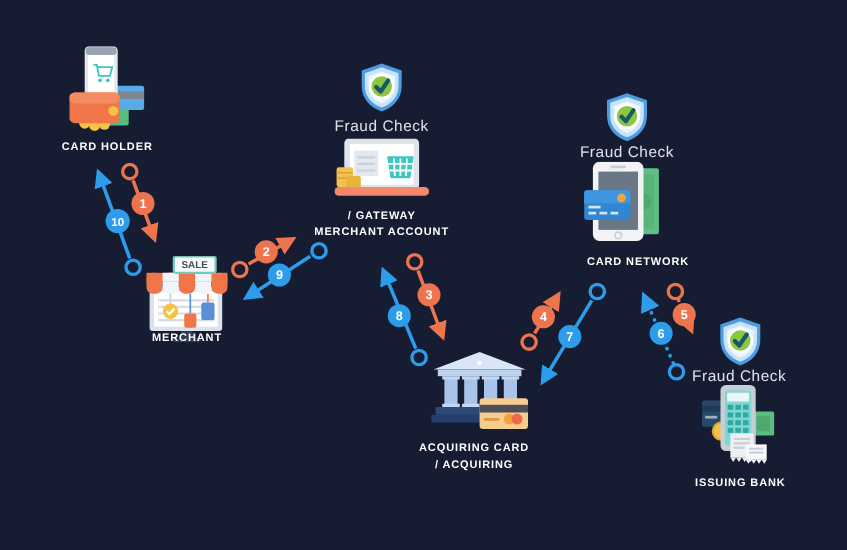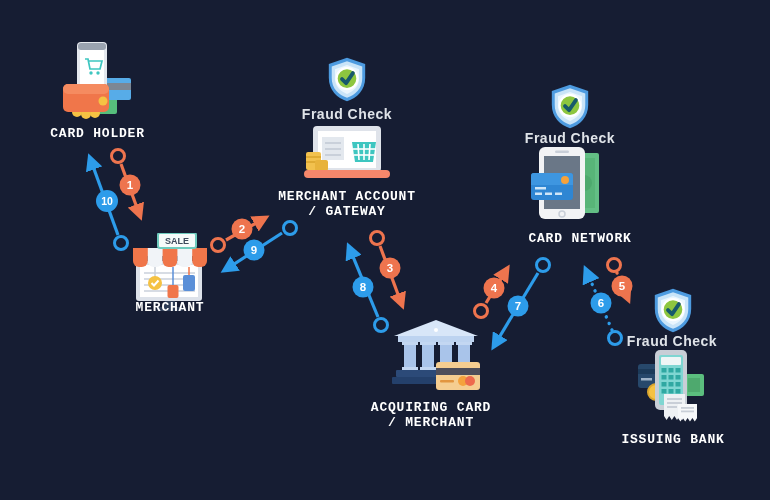--- a/index.html
+++ b/index.html
@@ -4,25 +4,25 @@
 <style>
   html,body{margin:0;padding:0;}
   #canvas{
     position:relative;width:770px;height:500px;overflow:hidden;
     background:#161D33;
     font-family:"Liberation Sans", sans-serif;
   }
   .abs{position:absolute;}
   .entity-label{
     position:absolute;text-align:center;color:#FFFFFF;
-    font-size:13px;font-weight:700;letter-spacing:.8px;line-height:15px;font-family:Liberation Mono, monospace;
+    font-size:10px;font-weight:700;letter-spacing:.8px;line-height:15px;
   }
   .fraud-label{
     position:absolute;text-align:center;color:#DFE3E8;
-    font-size:14px;font-weight:700;letter-spacing:.5px;
+    font-size:14px;font-weight:400;letter-spacing:.5px;
   }
   .arrow-line{stroke-width:3.2;fill:none;}
   .arrow-line.orange{stroke:#EE744E;}
   .arrow-line.blue{stroke:#2D9CEA;}
   .arrow-line.dotted{stroke-dasharray:0.1 7;stroke-linecap:round;stroke-width:3.4;}
   .tail-ring{fill:none;stroke-width:3;}
   .tail-ring.orange{stroke:#EE744E;}
   .tail-ring.blue{stroke:#2D9CEA;}
   .badge.orange{fill:#EE744E;}
   .badge.blue{fill:#2D9CEA;}
@@ -115,22 +115,22 @@
         <line x1="49" y1="23" x2="71" y2="23"></line>
       <line x1="50" y1="29" x2="70" y2="29"></line>
     </g>
     <rect x="2" y="26" width="15" height="18" rx="2" fill="#F2C14E"></rect>
     <line x1="2" y1="31" x2="17" y2="31" stroke="#D9A32C" stroke-width="1.5"></line>
     <line x1="2" y1="36" x2="17" y2="36" stroke="#D9A32C" stroke-width="1.5"></line>
     <rect x="11" y="34" width="13" height="11" rx="2" fill="#E8B33C"></rect>
     <rect x="0" y="44" width="86" height="8" rx="4" fill="#F5876B"></rect>
   </svg>
   <div class="entity-label" style="left:267px;top:189px;width:160px">
+    <div>/ GATEWAY</div>
     <div>MERCHANT ACCOUNT</div>
-    <div>/ GATEWAY</div>
   </div>
 
   <svg class="abs" style="left:550px;top:83px" width="40" height="47" viewBox="0 0 44 50">
     <path d="M22,1 L42,8 V23 C42,37 33,45 22,49 C11,45 2,37 2,23 V8 Z" fill="#4D9BE0"></path>
     <path d="M22,1 L42,8 V23 C42,37 33,45 22,49 C11,45 2,37 2,23 V8 Z" fill="#C9E4F8" transform="translate(22,25) scale(0.84) translate(-22,-25)"></path>
     <path d="M22,1 L42,8 V23 C42,37 33,45 22,49 C11,45 2,37 2,23 V8 Z" fill="#EAF6FE" transform="translate(22,25) scale(0.66) translate(-22,-25)"></path>
     <circle cx="22" cy="24" r="11.5" fill="#8DC63F" stroke="#FFFFFF" stroke-width="2.5"></circle>
     <path d="M16.5,24.5 L21,29 L28.5,18" stroke="#17596B" stroke-width="4.2" fill="none" stroke-linecap="round" stroke-linejoin="round"></path>
   </svg>
   <div class="fraud-label" style="left:500px;top:130px;width:140px">Fraud Check</div>
@@ -176,21 +176,21 @@
     <rect x="4" y="50" width="80" height="7" rx="1" fill="#2C4A78"></rect>
     <rect x="0" y="57" width="52" height="7" rx="1" fill="#24406B"></rect>
     <rect x="44" y="42" width="44" height="28" rx="3" fill="#F5CD90"></rect>
     <rect x="44" y="48" width="44" height="7" fill="#4E4E5A"></rect>
     <rect x="48" y="60" width="14" height="2.5" rx="1" fill="#E2953F"></rect>
     <circle cx="71" cy="61" r="5" fill="#F5A23C"></circle>
     <circle cx="78" cy="61" r="5" fill="#EE6A4D"></circle>
   </svg>
   <div class="entity-label" style="left:360px;top:400px;width:142px">
     <div>ACQUIRING CARD</div>
-    <div>/ MERCHANT</div>
+    <div>/ ACQUIRING</div>
   </div>
 
   <svg class="abs" style="left:653px;top:287px" width="40" height="47" viewBox="0 0 44 50">
     <path d="M22,1 L42,8 V23 C42,37 33,45 22,49 C11,45 2,37 2,23 V8 Z" fill="#4D9BE0"></path>
     <path d="M22,1 L42,8 V23 C42,37 33,45 22,49 C11,45 2,37 2,23 V8 Z" fill="#C9E4F8" transform="translate(22,25) scale(0.84) translate(-22,-25)"></path>
     <path d="M22,1 L42,8 V23 C42,37 33,45 22,49 C11,45 2,37 2,23 V8 Z" fill="#EAF6FE" transform="translate(22,25) scale(0.66) translate(-22,-25)"></path>
     <circle cx="22" cy="24" r="11.5" fill="#8DC63F" stroke="#FFFFFF" stroke-width="2.5"></circle>
     <path d="M16.5,24.5 L21,29 L28.5,18" stroke="#17596B" stroke-width="4.2" fill="none" stroke-linecap="round" stroke-linejoin="round"></path>
   </svg>
   <div class="fraud-label" style="left:602px;top:333px;width:140px">Fraud Check</div>

